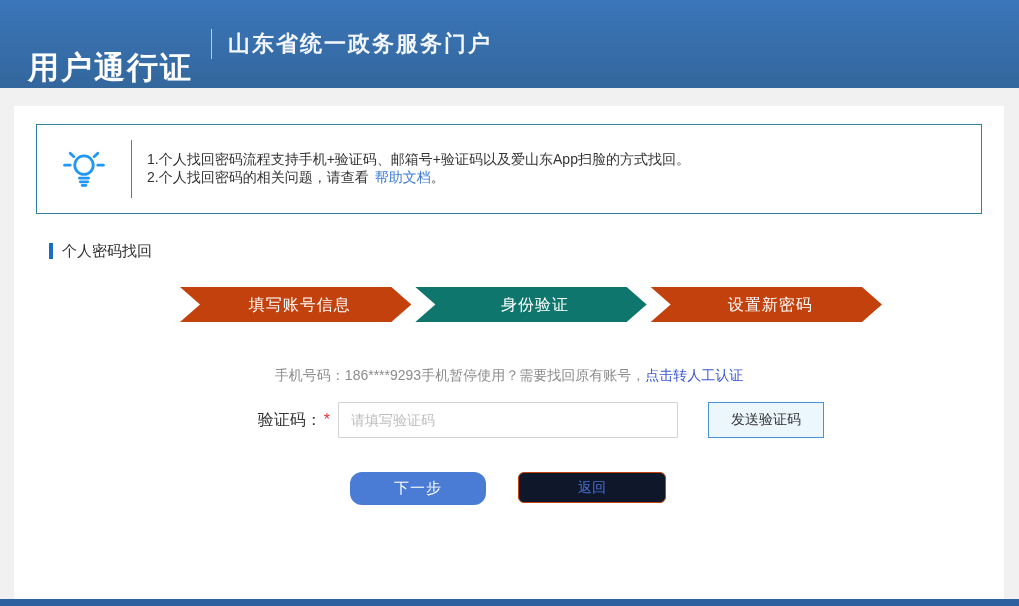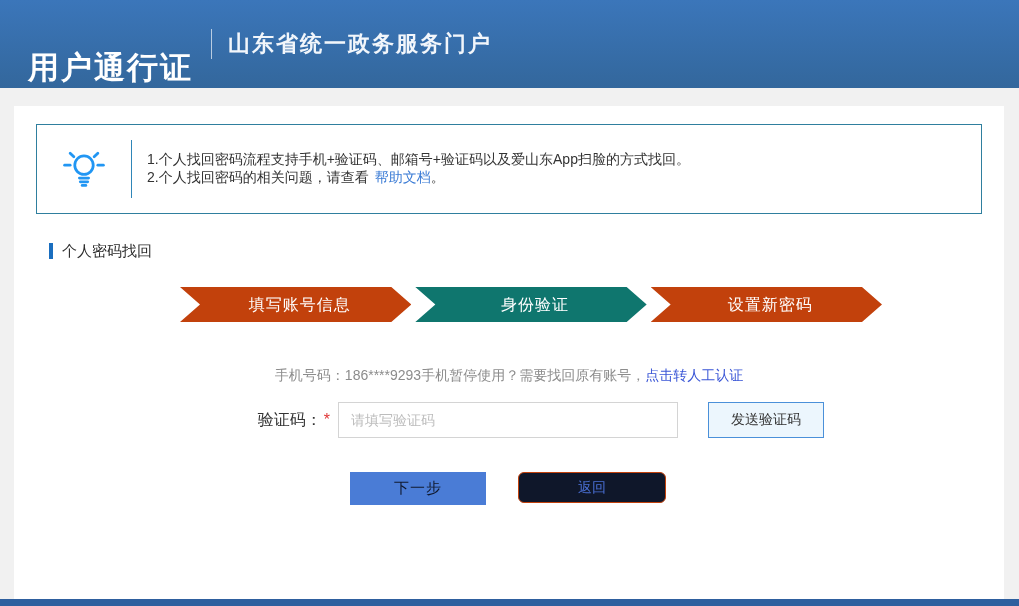--- a/index.html
+++ b/index.html
@@ -103,22 +103,22 @@
     position: absolute; left: 670px; top: 296px; width: 116px; height: 36px;
     background: #ecf6fd; border: 1px solid #4a90d9; color: #333333;
     font-size: 14px; cursor: pointer;
     font-family: Liberation Serif, serif;
     margin-left: 24px;
   }
 
   
   .next-btn {
     position: absolute; left: 336px; top: 366px; width: 136px; height: 33px;
-    background: #4a7cd6; border: none; border-radius: 0;
-    color: #0f172a; font-size: 15px; letter-spacing: 1px; cursor: pointer;
+    background: #4a7cd6; border: none; border-radius: 12px;
+    color: #ffffff; font-size: 15px; letter-spacing: 1px; cursor: pointer;
     font-family: "Liberation Sans", "DejaVu Sans", sans-serif;
   }
   .back-btn {
     position: absolute; left: 504px; top: 366px; width: 148px; height: 31px;
     background: #0f172a; border: 1px solid #c2410c; border-radius: 6px;
     color: #4a6fd4; font-size: 14px; cursor: pointer;
     font-family: "Liberation Sans", "DejaVu Sans", sans-serif;
   }
 
   

